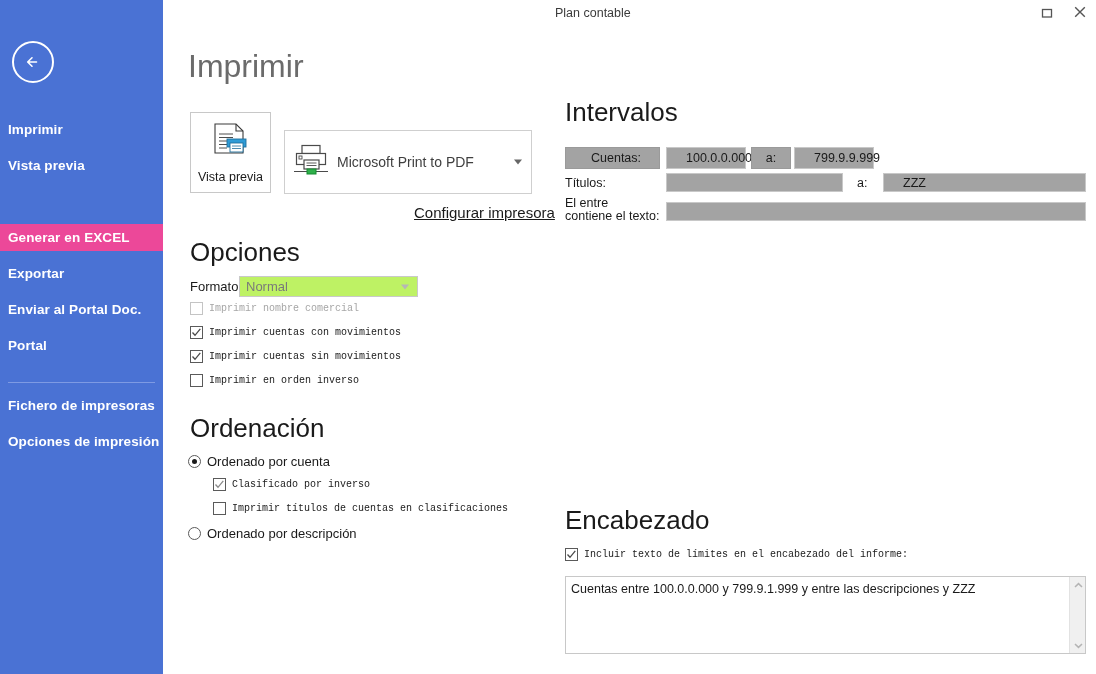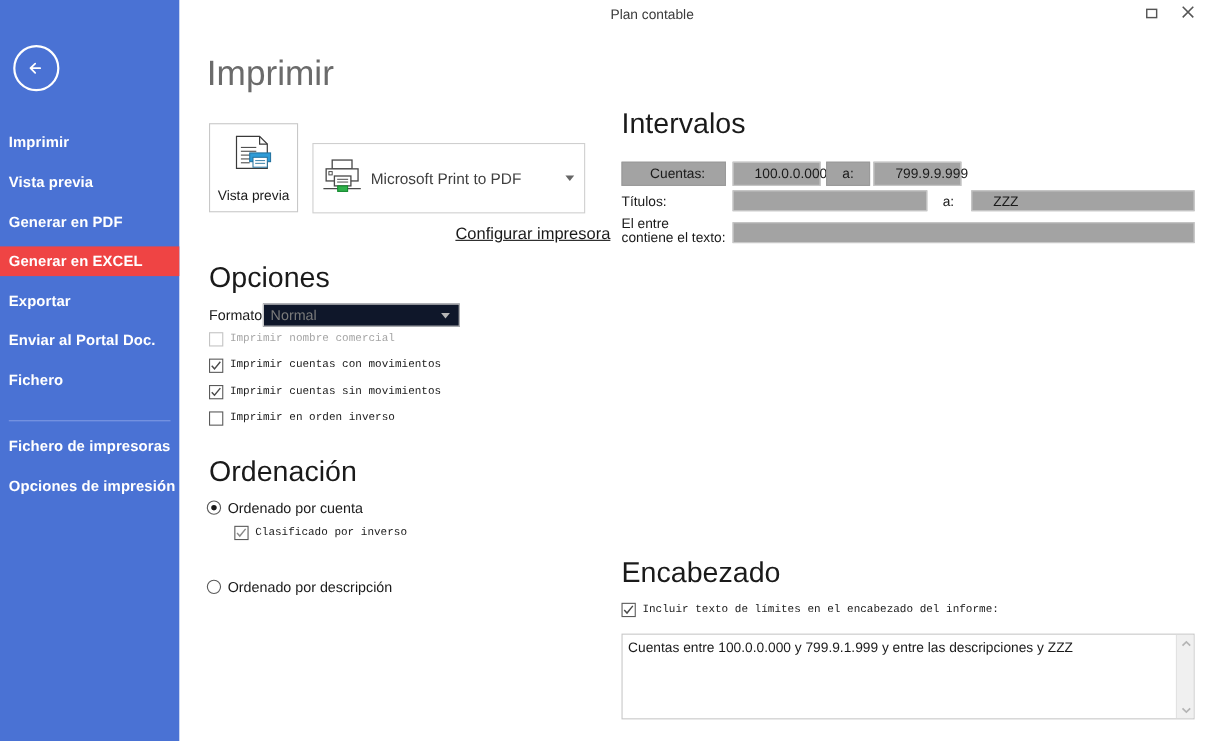--- a/index.html
+++ b/index.html
@@ -33,21 +33,21 @@
     position:absolute; left:0; width:163px; height:27px;
     display:flex; align-items:center;
     padding-left:8px;
     color:#ffffff;
     font-size:13.5px;
     font-weight:600;
     letter-spacing:0.1px;
     cursor:pointer;
     white-space:nowrap;
   }
-  .nav-item.active { background:#ef4444; }
+  .nav-item.active { background:#ec4899; }
   .nav-divider {
     position:absolute; left:8px; width:147px; height:1px;
     background:#7e9ae3;
   }
 
   
   #titlebar {
     position:absolute; left:163px; top:0; right:0; height:27px;
   }
   #win-title {
@@ -101,21 +101,21 @@
     position:absolute; left:414px; top:204px;
     font-size:15px; color:#1a1a1a;
     text-decoration:underline; cursor:pointer;
   }
 
   
   #formato-label { position:absolute; left:190px; top:279px; font-size:13px; color:#1a1a1a; }
   #formato-select {
     position:absolute; left:239px; top:276px;
     width:179px; height:21px;
-    border:1px solid #c9c9c9; background:#0f172a;
+    border:1px solid #c9c9c9; background:#bef264;
     display:flex; align-items:center;
     cursor:pointer;
   }
   #formato-value { font-size:13px; color:#7a7a7a; margin-left:6px; }
   #formato-caret {
     position:absolute; right:8px; top:50%; transform:translateY(-50%);
     width:0;height:0;border-left:4px solid transparent;border-right:4px solid transparent;
     border-top:5px solid #b6b6b6;
   }
 
@@ -206,34 +206,31 @@
         </svg>
       </span>
     </div>
 
     <div class="nav-item" style="top:116px">
       <span>Imprimir</span>
     </div>
     <div class="nav-item" style="top:152px">
       <span>Vista previa</span>
     </div>
-    <div class="nav-item" style="top:188px">
-      <span>Generar en PDF</span>
-    </div>
     <div class="nav-item active" style="top:224px">
       <span>Generar en EXCEL</span>
     </div>
     <div class="nav-item" style="top:260px">
       <span>Exportar</span>
     </div>
     <div class="nav-item" style="top:296px">
       <span>Enviar al Portal Doc.</span>
     </div>
     <div class="nav-item" style="top:332px">
-      <span>Fichero</span>
+      <span>Portal</span>
     </div>
 
     <div class="nav-divider" style="top:382px"></div>
 
     <div class="nav-item" style="top:392px">
       <span>Fichero de impresoras</span>
     </div>
     <div class="nav-item" style="top:428px">
       <span>Opciones de impresión</span>
     </div>
@@ -339,20 +336,24 @@
 
   <div class="chk-row" style="left:213px; top:478px">
     <span class="box">
       <svg width="11" height="11" viewBox="0 0 11 11">
         <path d="M1.5 5.5 L4 8.3 L9.3 1.8" fill="none" stroke="#8a8a8a" stroke-width="1.3"></path>
       </svg>
     </span>
     <span>Clasificado por inverso</span>
   </div>
 
+  <div class="chk-row" style="left:213px; top:502px">
+    <span class="box"></span>
+    <span>Imprimir títulos de cuentas en clasificaciones</span>
+  </div>
 
   <div class="rad-row" style="left:188px; top:526px">
     <span class="radio"></span>
     <span>Ordenado por descripción</span>
   </div>
 
   <div class="h2" style="left:565px; top:97px">Intervalos</div>
 
   <div class="fld boxed" style="left:565px; top:147px; width:95px; height:22px;">
     <span style="margin-left:6px">Cuentas:</span>

